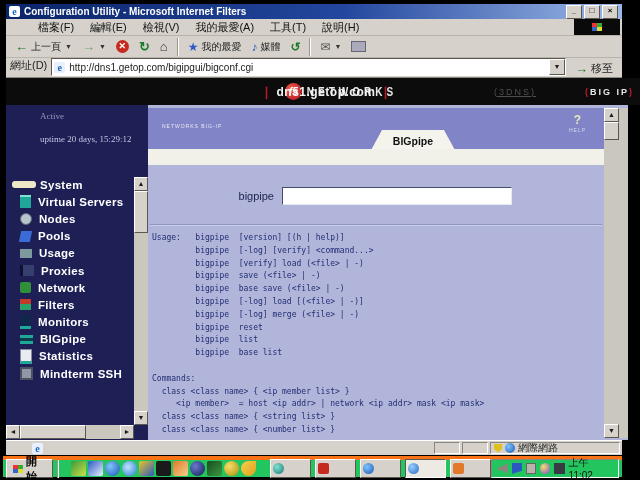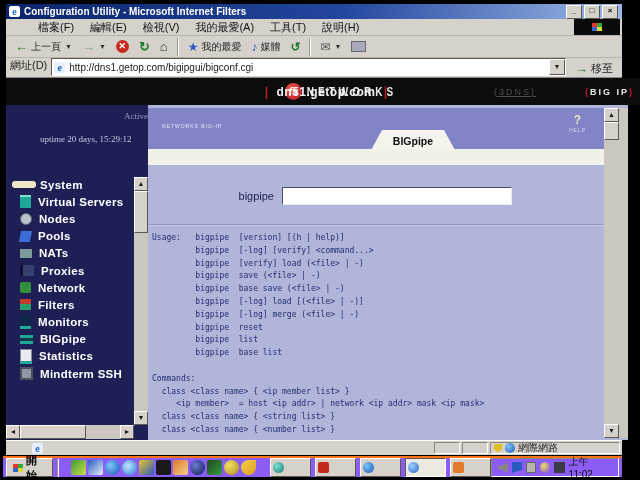--- a/index.html
+++ b/index.html
@@ -50,21 +50,21 @@
     color:#fff;font-style:italic;font-weight:bold;font-size:10px;line-height:17px;text-align:center;margin:0 5px 0 6px;}
   .f5word{font-size:10px;letter-spacing:4px;color:#e8e8e8;font-weight:bold;transform:scaleY(1.25);}
   .hostwrap{position:absolute;left:50%;transform:translateX(-50%);display:flex;align-items:center;gap:5px;}
   .redbar{color:#c0182a;font-weight:bold;font-size:12px;}
   .hostname{font-weight:bold;font-size:12px;color:#f2f2f2;letter-spacing:.5px;}
   .b3dns{position:absolute;right:110px;color:#4f4f4f;font-size:9px;letter-spacing:2px;text-decoration:underline;}
   .bbigip{position:absolute;right:12px;color:#e8e8e8;font-size:9px;font-weight:bold;letter-spacing:2px;}
   .rp{color:#c0182a;}
   
   .sidebar{left:6px;top:105px;width:142px;height:335px;background:#1d1f55;color:#fff;box-sizing:border-box;}
-  .sb-status{margin:6px 0 13px 10px;font-size:9px;color:#9a9ac0;font-family:"Liberation Serif",serif;text-align:right;}
+  .sb-status{margin:6px 0 13px 10px;font-size:9px;color:#9a9ac0;font-family:"Liberation Serif",serif;}
   .sb-line{margin:6px 0 0 10px;font-size:9px;color:#c6c6e2;font-family:"Liberation Serif",serif;}
   .sb-items{position:absolute;left:0;top:71px;width:128px;}
   .sb-item{display:flex;align-items:center;height:17.2px;padding-left:14px;font-size:11.5px;font-weight:bold;color:#fff;letter-spacing:.3px;}
   .si{width:11px;height:11px;margin-right:7px;flex:0 0 auto;}
   .si-system{width:24px;height:7px;background:#ece8c8;border-radius:3px;margin-left:-8px;margin-right:4px;}
   .si-vs{background:#1fa89a;border-top:2px solid #7fe0d4;}
   .si-nodes{background:#b8c4cc;border-radius:50%;border:1px solid #5a6a74;width:10px;height:10px;}
   .si-pools{background:#3b6bd6;transform:skewX(-12deg);}
   .si-rules{background:linear-gradient(90deg,#e0c32a 55%,#8fae2a 55%);}
   .si-nats{background:#7d9a9c;width:12px;height:9px;}
@@ -104,21 +104,21 @@
     font-family:"DejaVu Sans Mono","Liberation Mono",monospace;font-size:8px;line-height:12.8px;
     color:#232e74;white-space:pre;}
   
   .statusbar{left:6px;top:440px;width:616px;height:15px;background:#d6d2cb;display:flex;align-items:center;
     font-size:10px;color:#222;box-sizing:border-box;border-top:1px solid #fff;}
   .cell{height:12px;border:1px solid;border-color:#8a877f #fff #fff #8a877f;box-sizing:border-box;
     display:flex;align-items:center;padding:0 3px;margin-right:2px;}
   .globe{width:10px;height:10px;border-radius:50%;background:radial-gradient(circle at 35% 35%,#7fc4ff,#1a55b0);margin:0 3px;}
   .shield{width:8px;height:9px;background:#e0c020;clip-path:polygon(0 0,100% 0,100% 60%,50% 100%,0 60%);}
   
-  .taskbar{left:3px;top:456px;width:619px;height:21px;background:#8b5cf6;border-top:2px solid #f97316;
+  .taskbar{left:3px;top:456px;width:619px;height:21px;background:#22c55e;border-top:4px solid #f97316;
     display:flex;align-items:center;box-sizing:border-box;padding:0 3px;}
   .startbtn{height:17px;background:#d6d2cb;border:1px solid;border-color:#fff #5a5751 #5a5751 #fff;
     display:flex;align-items:center;font-size:11px;font-weight:bold;padding:0 6px;gap:3px;}
   .ql{display:flex;align-items:center;gap:2px;margin-left:8px;}
   .qlico{width:15px;height:15px;border-radius:2px;}
   .taskbtns{display:flex;align-items:center;gap:4px;margin-left:14px;}
   .taskbtn{width:37px;height:17px;background:#d6d2cb;border:1px solid;border-color:#fff #5a5751 #5a5751 #fff;
     display:flex;align-items:center;padding-left:2px;gap:2px;font-size:8px;color:#333;}
   .taskbtn.active{background:#eceae2;border-color:#5a5751 #fff #fff #5a5751;}
   .tbico{width:11px;height:11px;border-radius:2px;}
@@ -239,21 +239,21 @@
       <div class="sb-item">
           <span class="si si-nodes"></span>
           <span>Nodes</span>
         </div>
       <div class="sb-item">
           <span class="si si-pools"></span>
           <span>Pools</span>
         </div>
       <div class="sb-item">
           <span class="si si-nats"></span>
-          <span>NATs</span>
+          <span>Usage</span>
         </div>
       <div class="sb-item">
           <span class="si si-proxies"></span>
           <span>Proxies</span>
         </div>
       <div class="sb-item">
           <span class="si si-network"></span>
           <span>Network</span>
         </div>
       <div class="sb-item">

